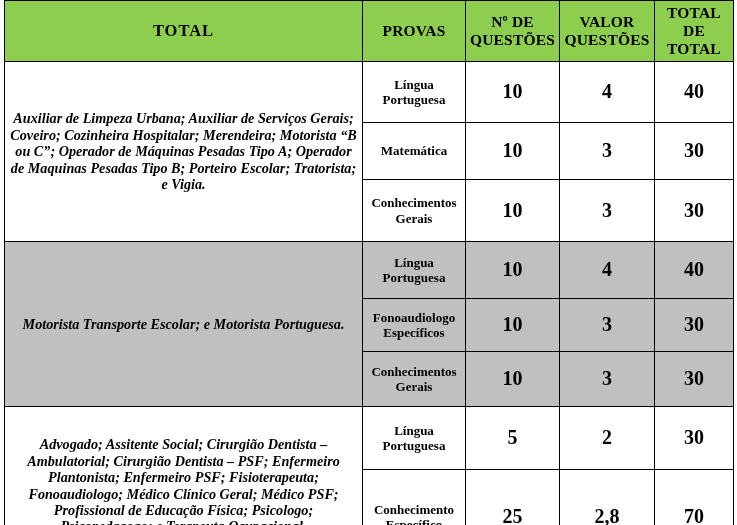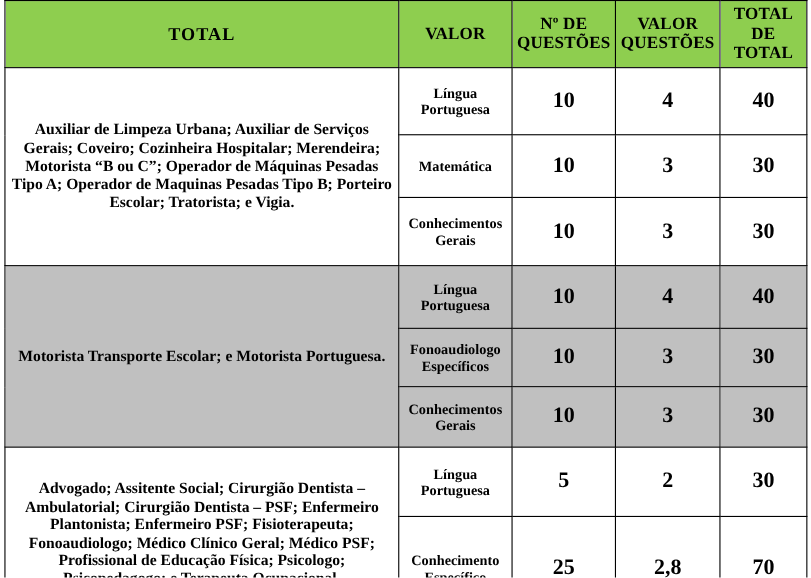--- a/index.html
+++ b/index.html
@@ -60,20 +60,21 @@
   }
   thead th.h-cargo { font-size: 16.5px; letter-spacing: 1px; }
 
   
   tbody td { font-size: 13.5px; }
 
   td.cargo-cell {
     font-size: 14.2px;
     line-height: 1.30;
     padding: 4px 8px;
+    font-style: italic;
   }
 
   td.prova-cell {
     font-size: 13px;
     line-height: 1.18;
     padding: 3px 2px;
   }
 
   td.num-cell,
   td.valor-cell,
@@ -106,21 +107,21 @@
       <col class="c-cargo">
       <col class="c-provas">
       <col class="c-num">
       <col class="c-valor">
       <col class="c-total">
     </colgroup>
 
     <thead>
       <tr>
         <th class="h-cargo">TOTAL</th>
-        <th>VALOR</th>
+        <th>PROVAS</th>
         <th>Nº DE QUESTÕES</th>
         <th>VALOR QUESTÕES</th>
         <th>TOTAL DE TOTAL</th>
       </tr>
     </thead>
 
     <tbody>
 
       <tr class="sec-white r-s1a">
         <td class="cargo-cell" rowspan="3">Auxiliar de Limpeza Urbana; Auxiliar de Serviços Gerais; Coveiro; Cozinheira Hospitalar; Merendeira; Motorista “B ou C”; Operador de Máquinas Pesadas Tipo A; Operador de Maquinas Pesadas Tipo B; Porteiro Escolar; Tratorista; e Vigia.</td>

